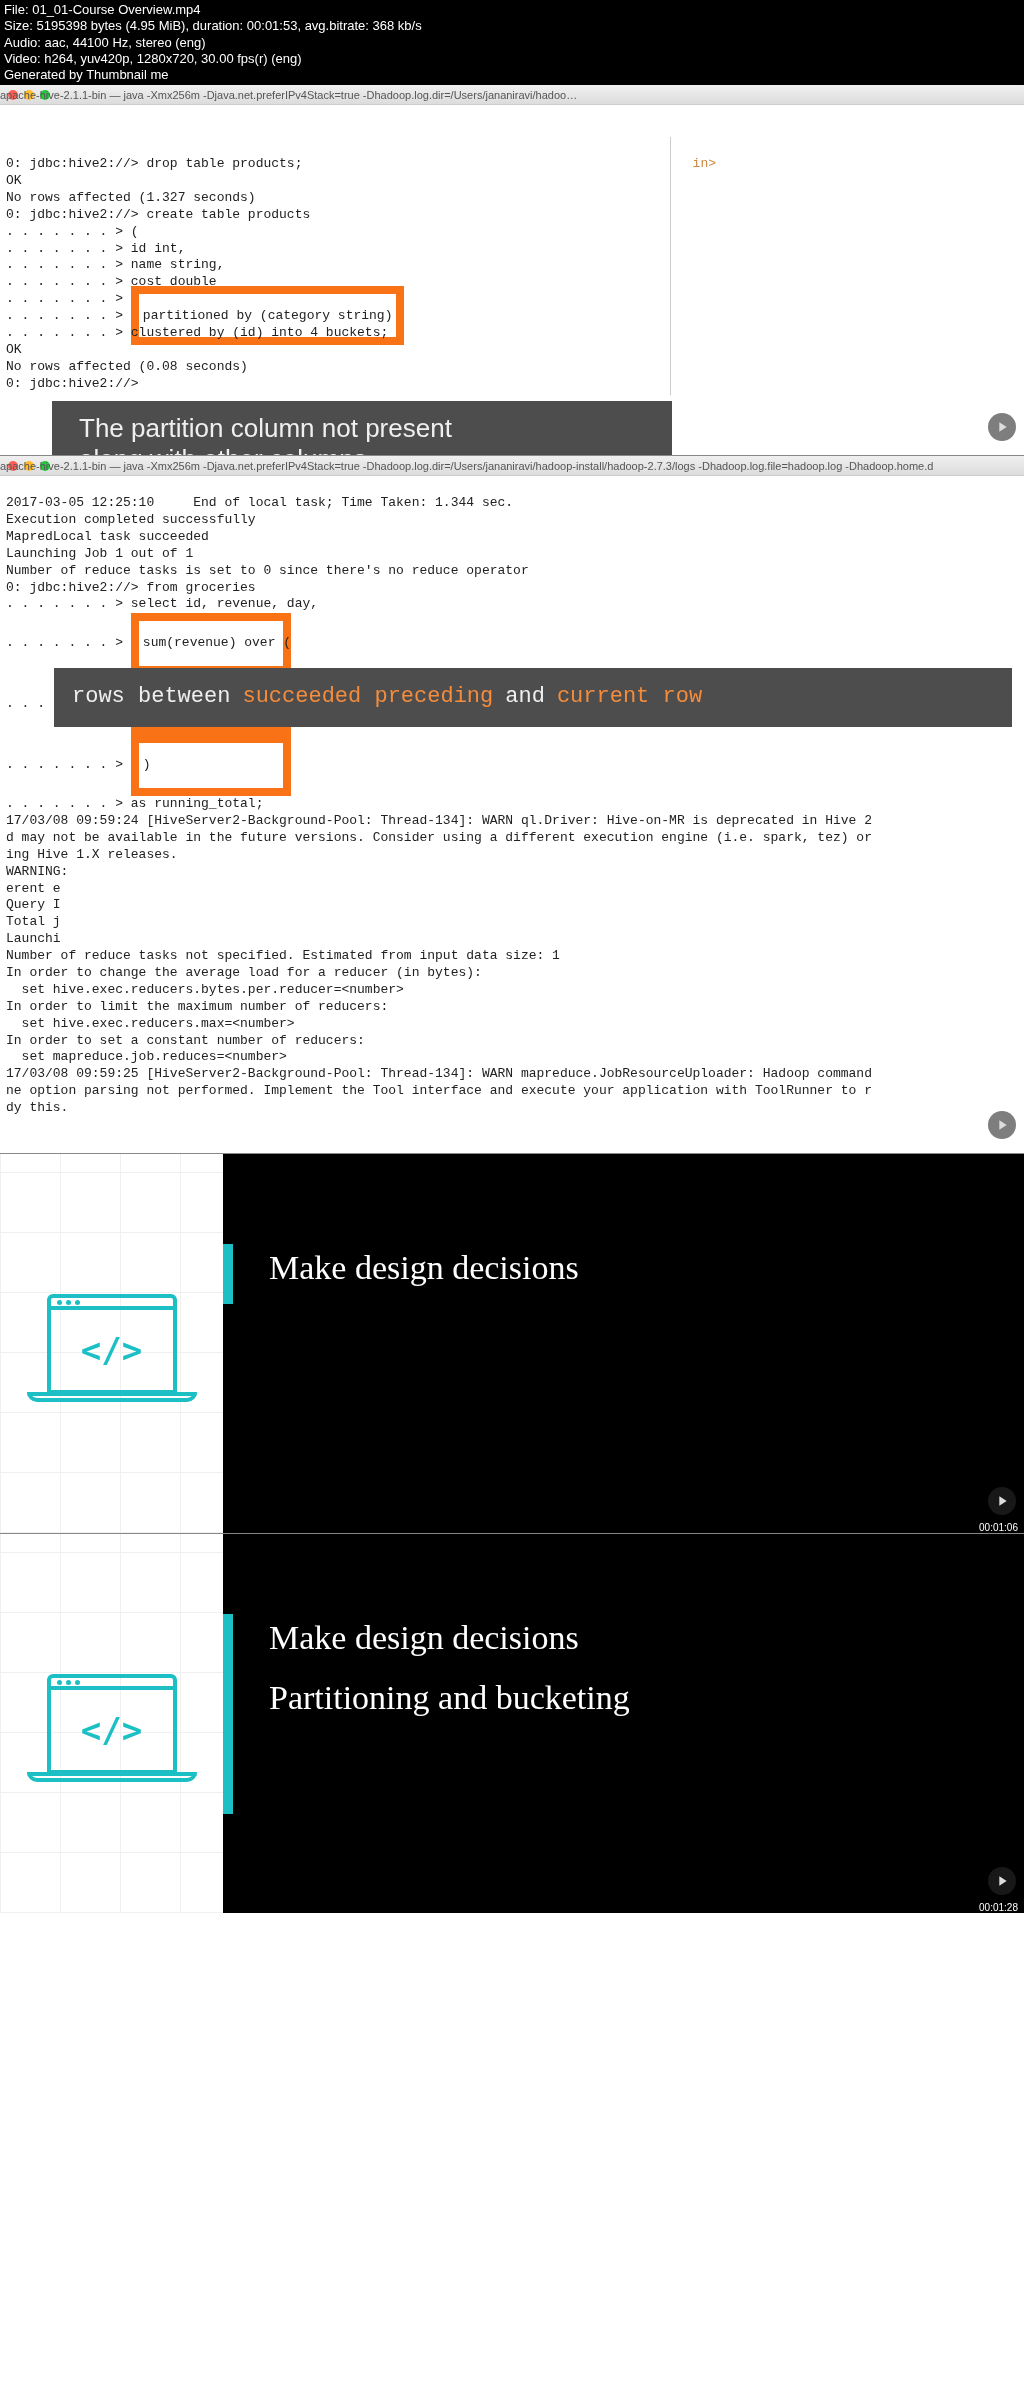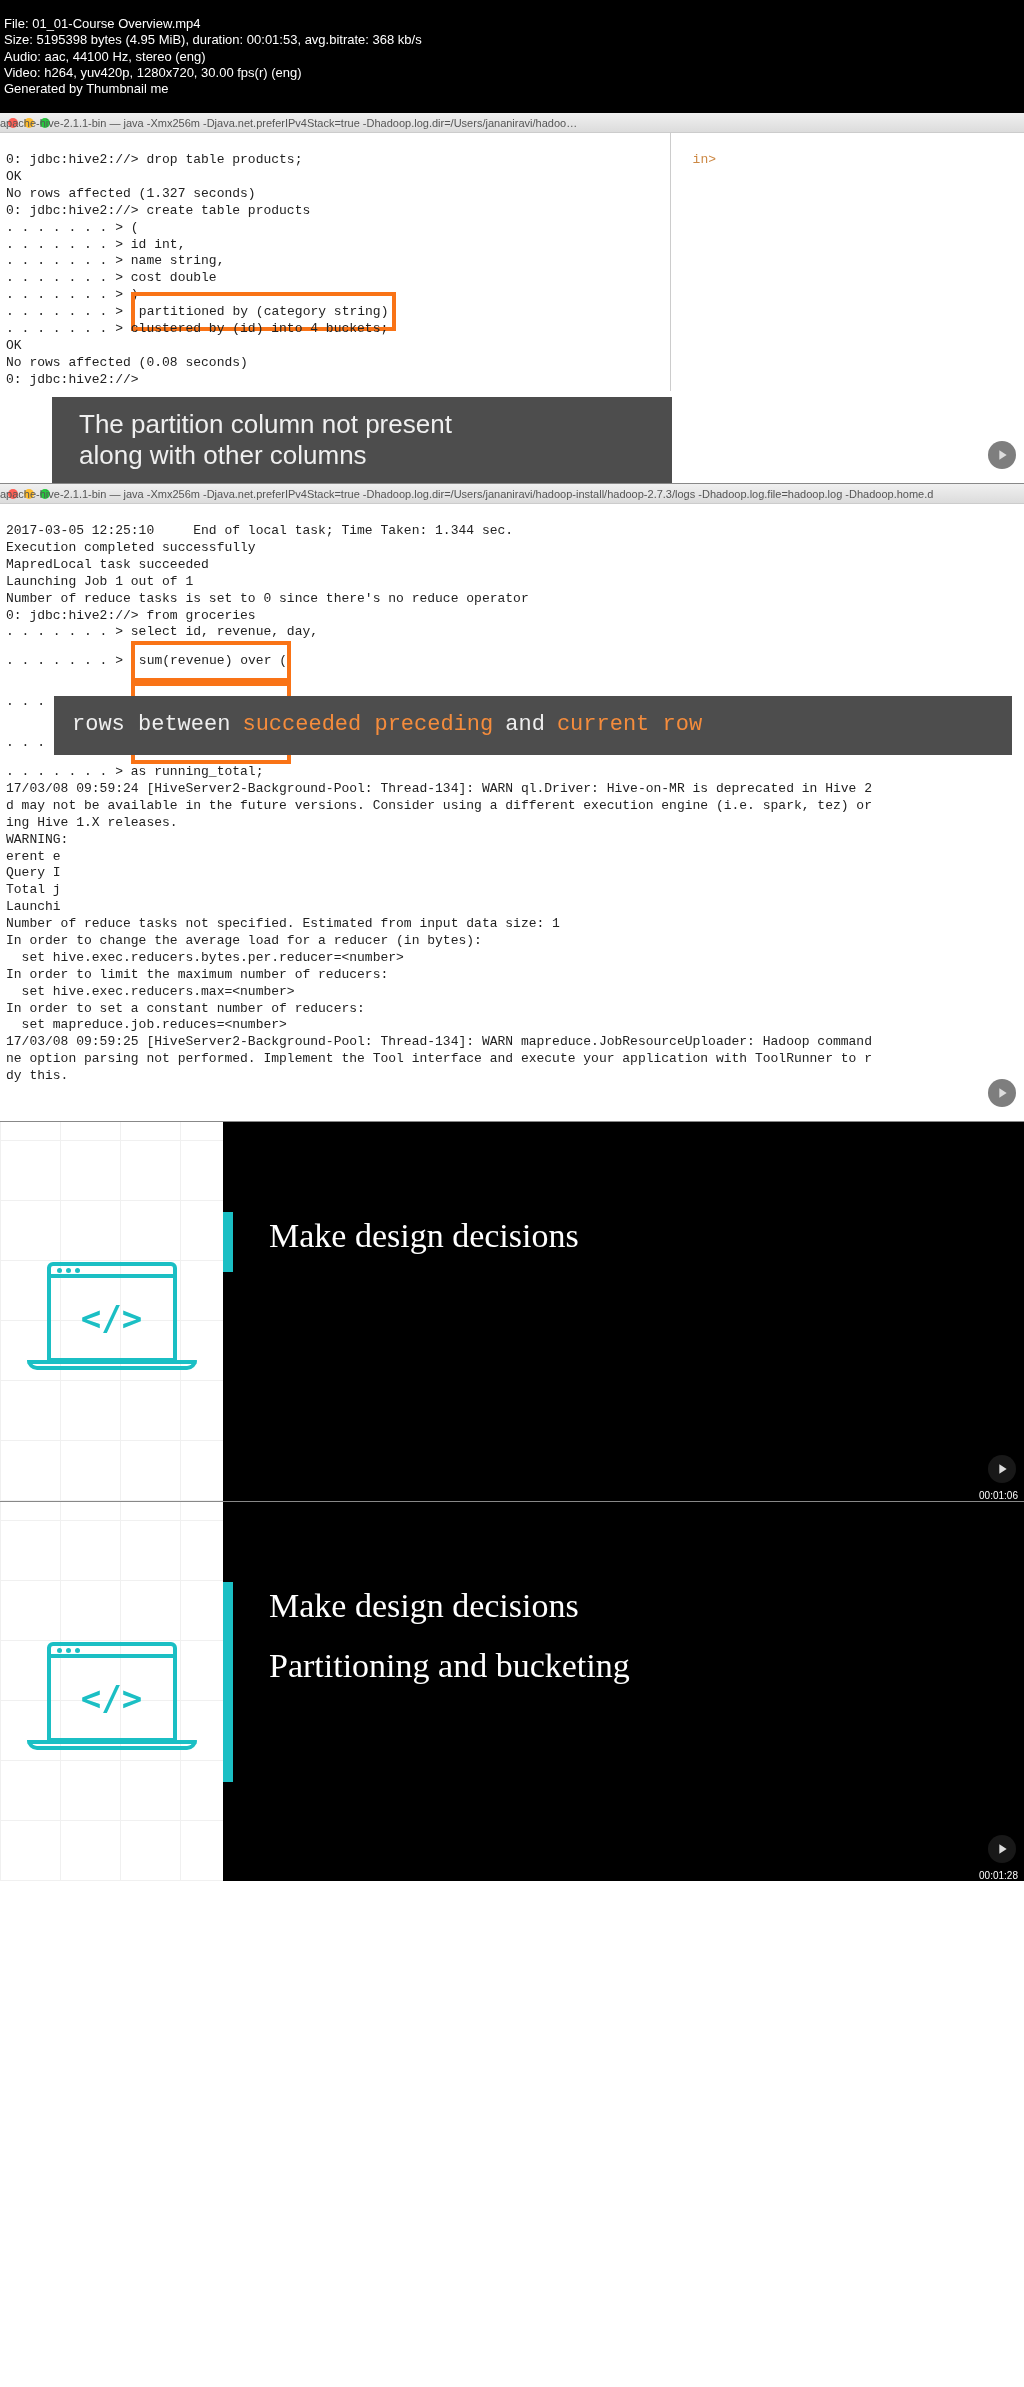--- a/index.html
+++ b/index.html
@@ -1,42 +1,42 @@
 <!DOCTYPE html>
 <html><head>
 <meta charset="utf-8">
 <style>
   * { margin: 0; padding: 0; box-sizing: border-box; }
   body { width: 1024px; background: #fff; font-family: Arial, sans-serif; }
 
   .meta-block {
     background: #000; color: #fff;
     font-family: "Segoe UI", Tahoma, sans-serif;
-    font-size: 13px; padding: 16px 4px;
+    font-size: 13px; padding: 2px 4px;
   }
   .meta-block div { line-height: 1.25; }
 
   
   .mac-titlebar {
     height: 20px; display: flex; align-items: center;
     padding: 0 8px; gap: 5px; border-bottom: 1px solid #ccc;
     background: linear-gradient(#f0f0f0,#dcdcdc);
     position: relative;
   }
   .traffic { display:flex; gap:6px; }
   .tl { width:10px; height:10px; border-radius:50%; }
   .red { background:#ff5f56; } .yellow{background:#ffbd2e;} .green{background:#27c93f;}
   .mac-title { position:absolute; left:0; right:0; text-align:left;
     font-size:11px; color:#555; pointer-events:none;}
   .term {
     background:#fff; font-family:"Courier New",monospace;
     font-size:13px; line-height:1.3; white-space:pre;
     padding:2px 6px; color:#222;
   }
-  .term .hl { border:4px solid #f97316; padding:8px 4px; }
+  .term .hl { border:8px solid #f97316; padding:14px 4px; }
   .overlay-band {
     background:#4d4d4d; color:#efefef;
     font-family:"Segoe UI",Arial,sans-serif;
     font-size:26px; padding:12px 27px;
     width:620px; margin:6px 0 0 52px;
   }
   .overlay-band2 {
     background:#4d4d4d; color:#efefef;
     font-family:"Courier New",monospace;
     font-size:22px; padding:15px 18px;
@@ -101,21 +101,21 @@
 
 <div class="screenshot" style="height:370px;">
   <div class="mac-titlebar">
     <div class="traffic">
       <span class="tl red"></span>
       <span class="tl yellow"></span>
       <span class="tl green"></span>
     </div>
     <div class="mac-title">apache-hive-2.1.1-bin — java -Xmx256m -Djava.net.preferIPv4Stack=true -Dhadoop.log.dir=/Users/jananiravi/hadoo…</div>
   </div>
-  <div style="display:flex;">
+  <div style="display:flex;margin-top:32px;">
     <div class="term" style="width:670px;">
 <span>0: jdbc:hive2://&gt; drop table products;</span>
 <span>OK</span>
 <span>No rows affected (1.327 seconds)</span>
 <span>0: jdbc:hive2://&gt; create table products</span>
 <span>. . . . . . . &gt; (</span>
 <span>. . . . . . . &gt; id int,</span>
 <span>. . . . . . . &gt; name string,</span>
 <span>. . . . . . . &gt; cost double</span>
 <span>. . . . . . . &gt; )</span>

